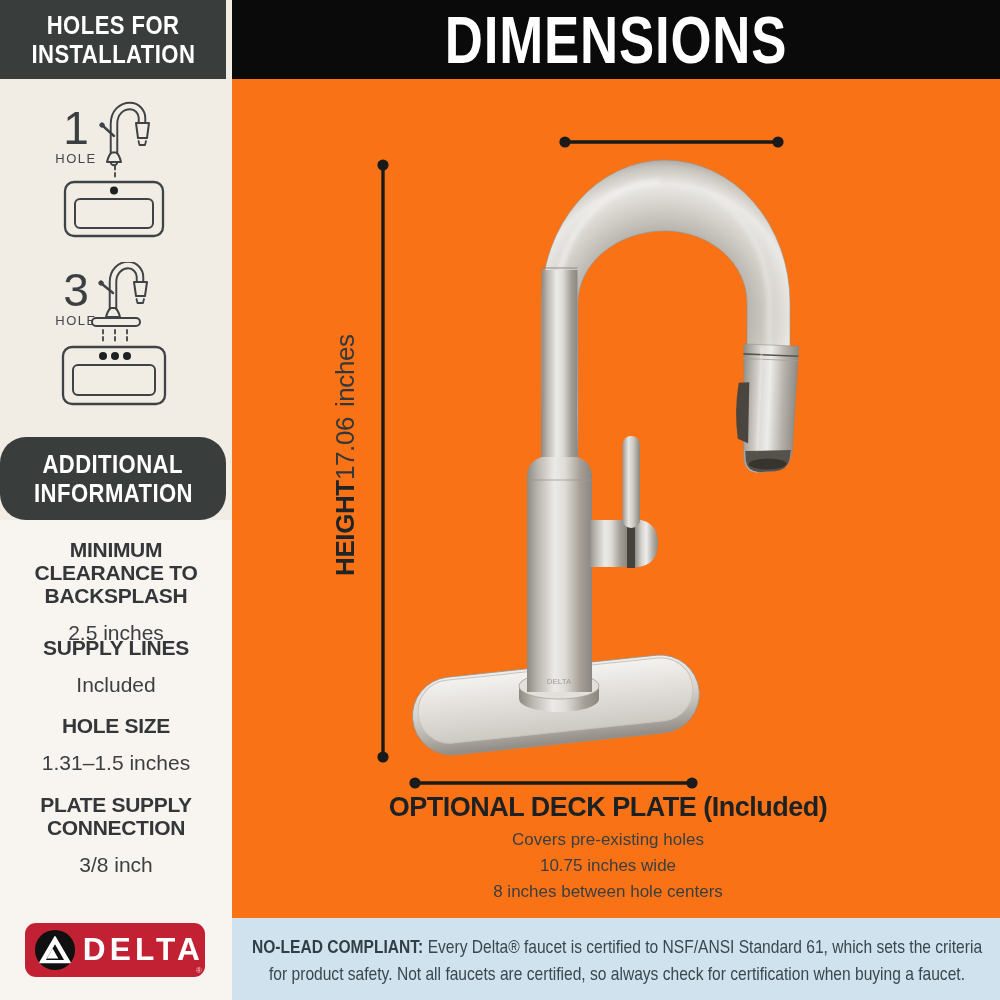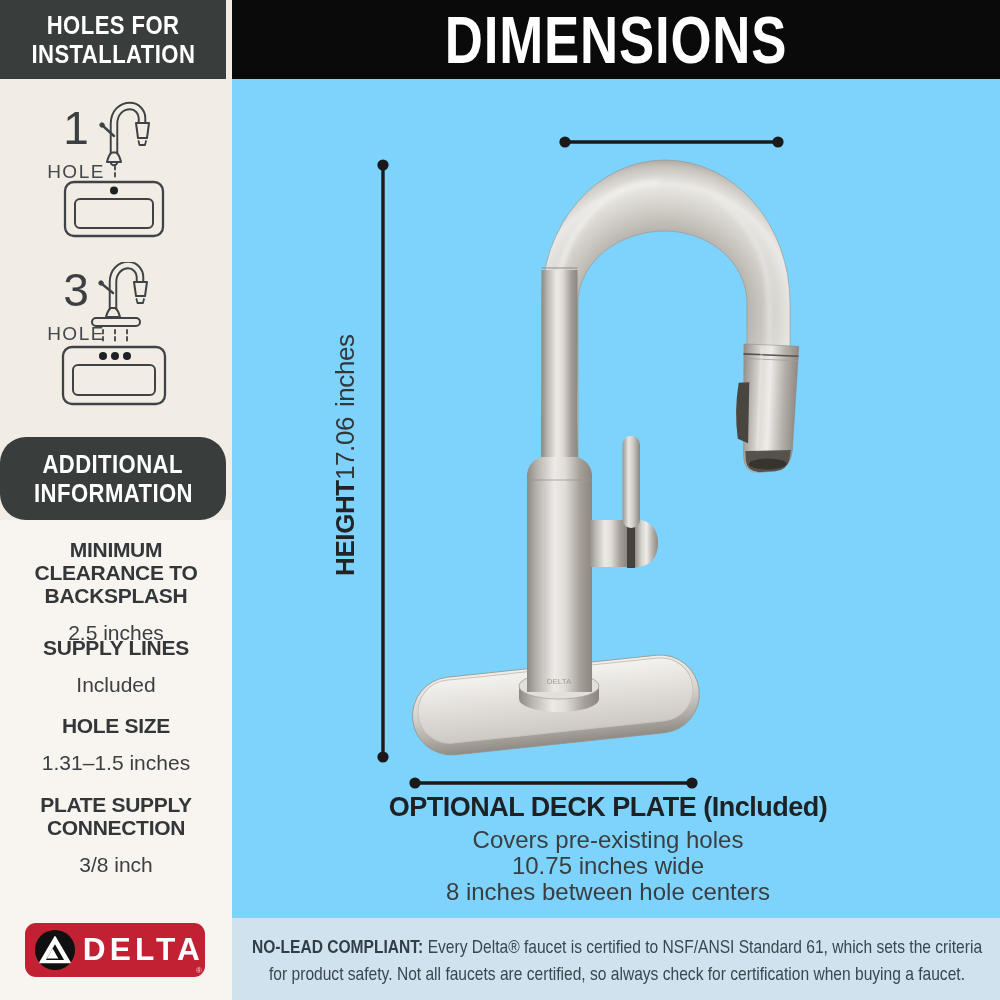--- a/index.html
+++ b/index.html
@@ -1,29 +1,29 @@
 <!DOCTYPE html>
 <html><head>
 <meta charset="utf-8">
 <style>
   html,body{margin:0;padding:0;width:1000px;height:1000px;background:#ffffff;
     font-family:"Liberation Sans", sans-serif; -webkit-font-smoothing:antialiased;}
   .abs{position:absolute;}
-  #stage{position:relative;width:1000px;height:1000px;overflow:hidden;background:#7dd3fc;}
+  #stage{position:relative;width:1000px;height:1000px;overflow:hidden;background:#f97316;}
 
   
   .sidebar{left:0;top:0;width:232px;height:1000px;background:#f1ece4;}
   .sidebar-lower{left:0;top:520px;width:232px;height:480px;background:#f8f4ef;}
   .dark-header{left:0;width:226px;background:#393d3c;color:#ffffff;display:flex;
     flex-direction:column;align-items:center;justify-content:center;text-align:center;}
   .dark-header .ln{font-weight:bold;font-size:26px;line-height:29px;display:inline-block;
     transform:scaleX(.85);white-space:nowrap;letter-spacing:.5px;}
   .hole-num-wrap{width:58px;text-align:center;color:#3b3f42;}
   .hole-num{font-size:46px;line-height:44px;font-weight:400;}
-  .hole-word{font-size:19px;letter-spacing:1.5px;margin-top:11px;color:#44484b;}
+  .hole-word{font-size:13px;letter-spacing:1.5px;margin-top:1px;color:#44484b;}
   .spec{width:232px;text-align:center;color:#33373a;}
   .spec .lbl{font-weight:bold;font-size:21px;line-height:23px;letter-spacing:-.3px;margin:0 auto;}
   .spec .val{font-size:21px;line-height:24px;margin-top:14px;color:#3c4043;font-weight:400;}
 
   
   .logo{left:25px;top:923px;width:180px;height:54px;background:#c22134;border-radius:11px;
     display:flex;align-items:center;justify-content:flex-start;padding-left:9px;box-sizing:border-box;}
   .logo-word{color:#ffffff;font-size:31px;font-weight:bold;letter-spacing:4px;margin-left:8px;
     transform:scaleX(1.02);display:inline-block;}
   .logo-reg{position:absolute;right:3px;bottom:2px;color:#f4c7cd;font-size:8px;}
@@ -35,21 +35,21 @@
     transform:scaleX(.8);white-space:nowrap;}
   .meas-label{color:#26292b;font-size:26px;white-space:nowrap;letter-spacing:-.4px;}
   .meas-label b{font-weight:bold;color:#212427;}
   .meas-label .v{font-weight:400;color:#33373a;}
   .spout-label{left:455px;top:101px;width:440px;text-align:center;}
   .height-label{left:322px;top:155px;width:46px;height:600px;display:flex;align-items:center;
     justify-content:center;writing-mode:vertical-rl;transform:rotate(180deg);word-spacing:3px;}
   .deck-title{left:320px;top:792px;width:576px;text-align:center;color:#1d2123;
     font-weight:bold;font-size:27px;letter-spacing:-.5px;}
   .deck-lines{left:320px;top:827px;width:576px;text-align:center;color:#3a3e41;
-    font-size:24px;line-height:26px;font-weight:400;}
+    font-size:17px;line-height:26px;font-weight:400;}
 
   
   .footer{left:232px;top:918px;width:768px;height:82px;background:#cfe2ee;overflow:hidden;}
   .footer-inner{width:900px;margin-left:16px;margin-top:15px;transform:scaleX(.82);
     transform-origin:0 50%;text-align:center;color:#3a474f;font-size:19px;line-height:27px;}
   .footer-inner b{font-weight:bold;color:#323e46;}
 
   svg{display:block;}
 </style>
 </head>

